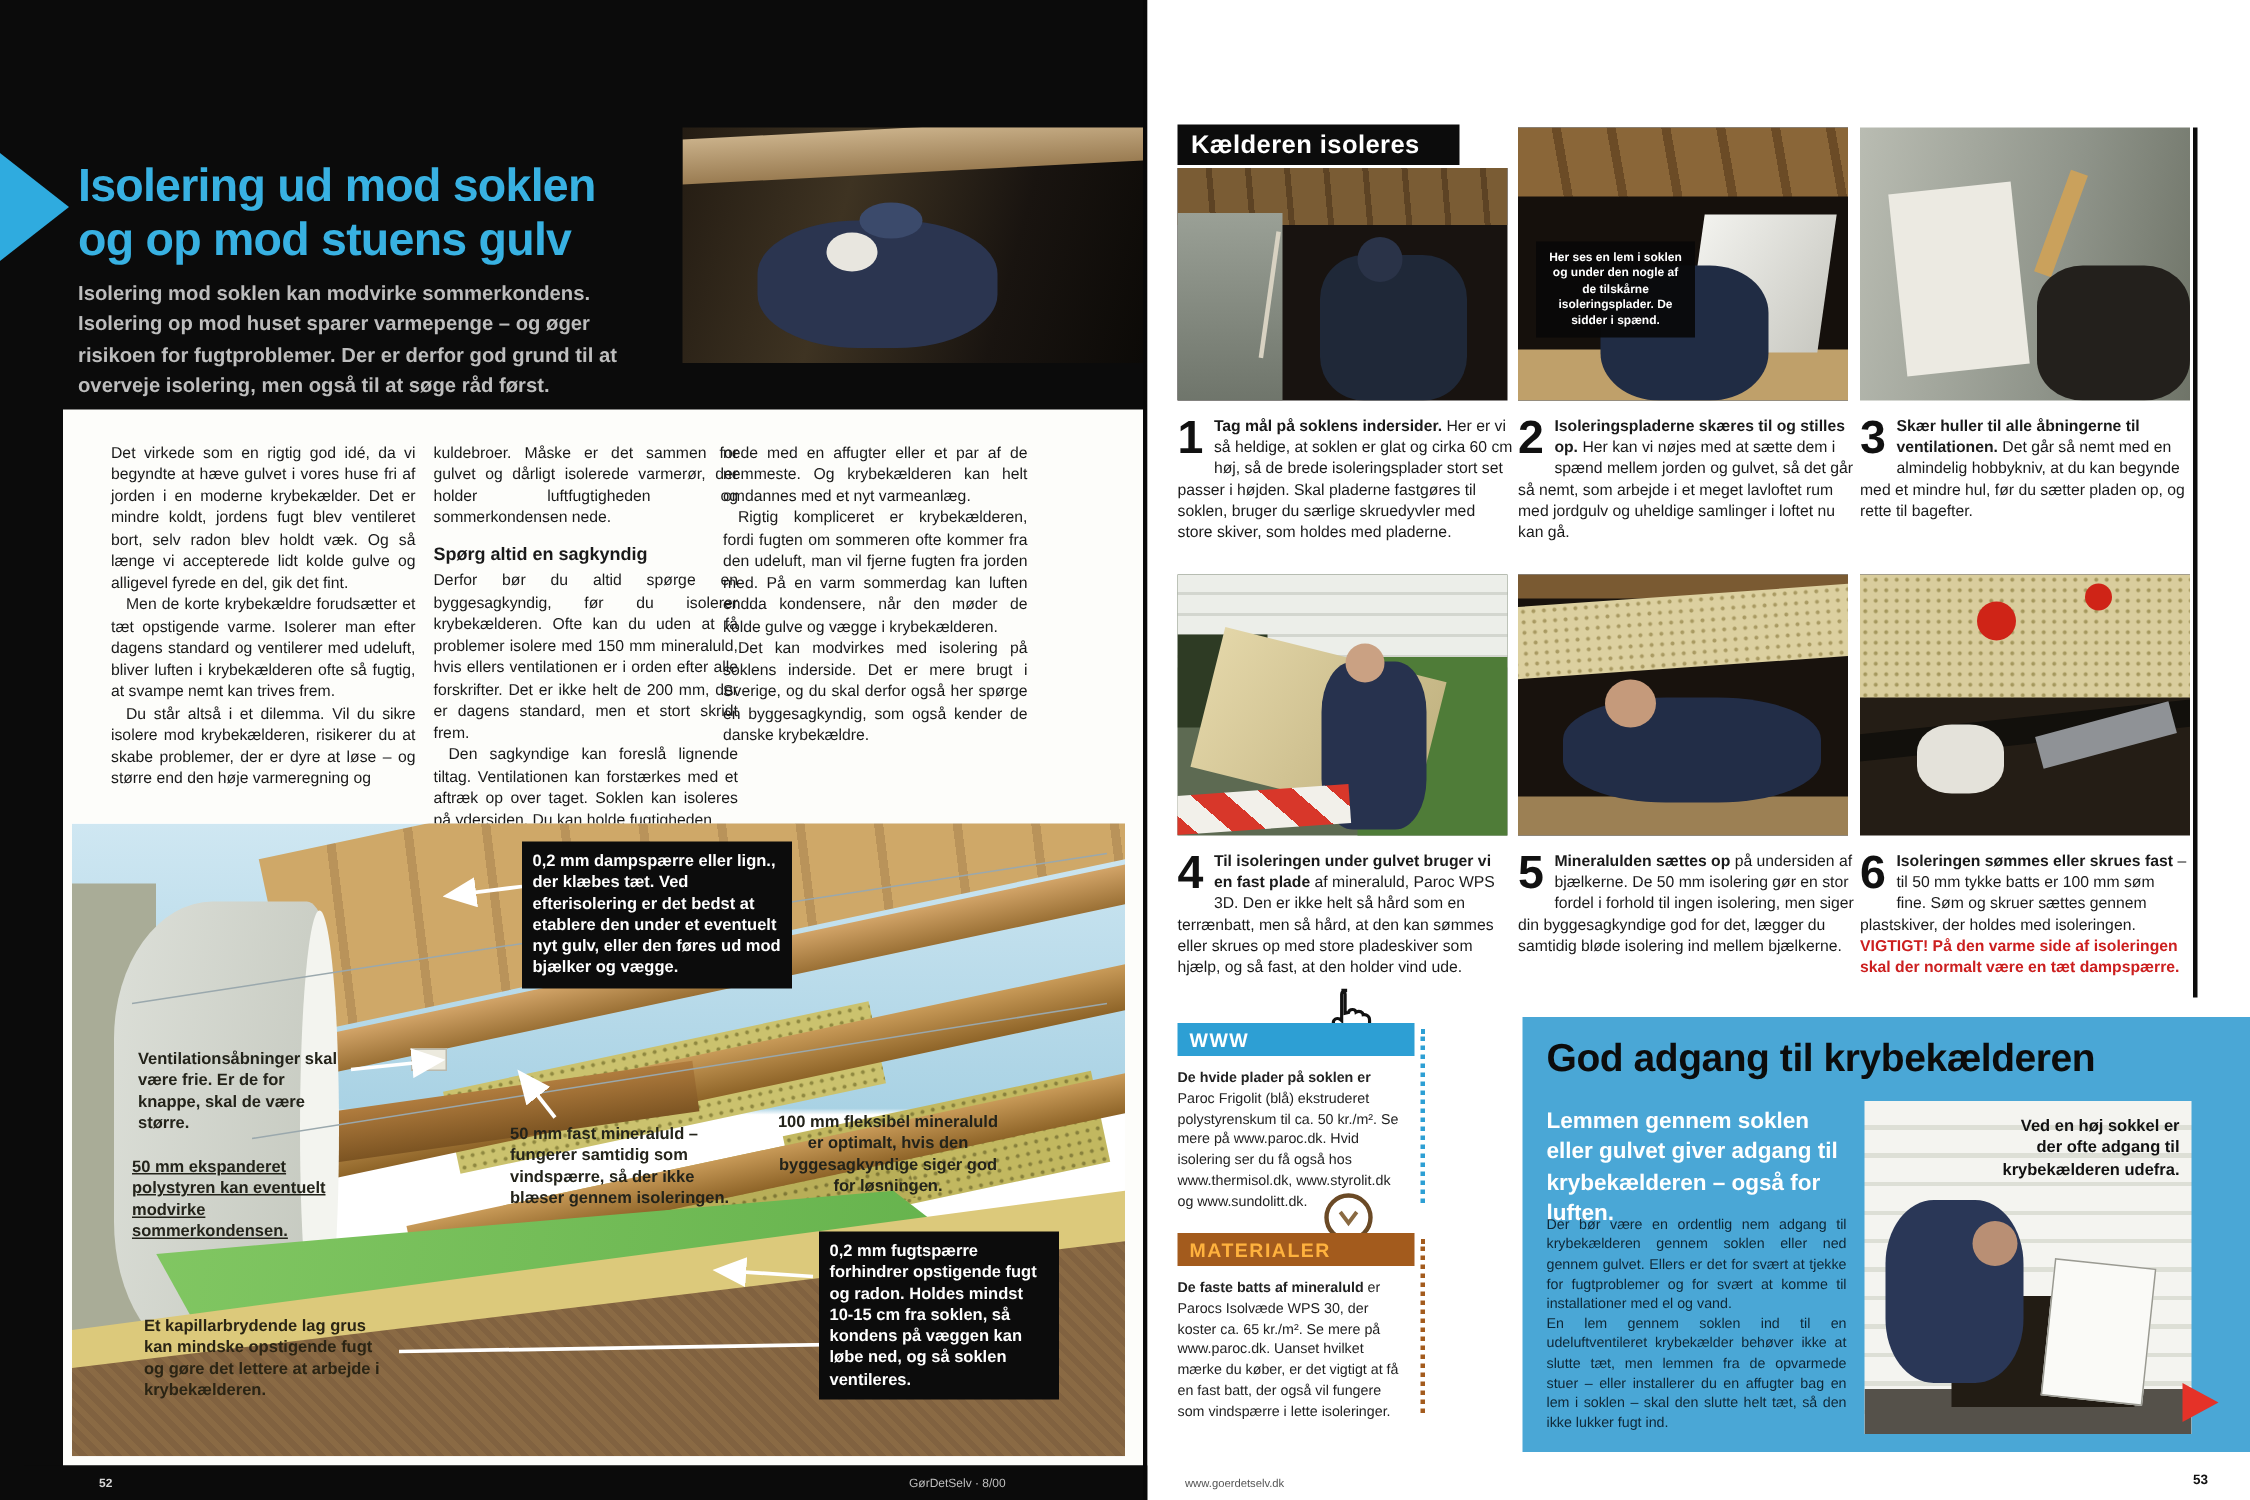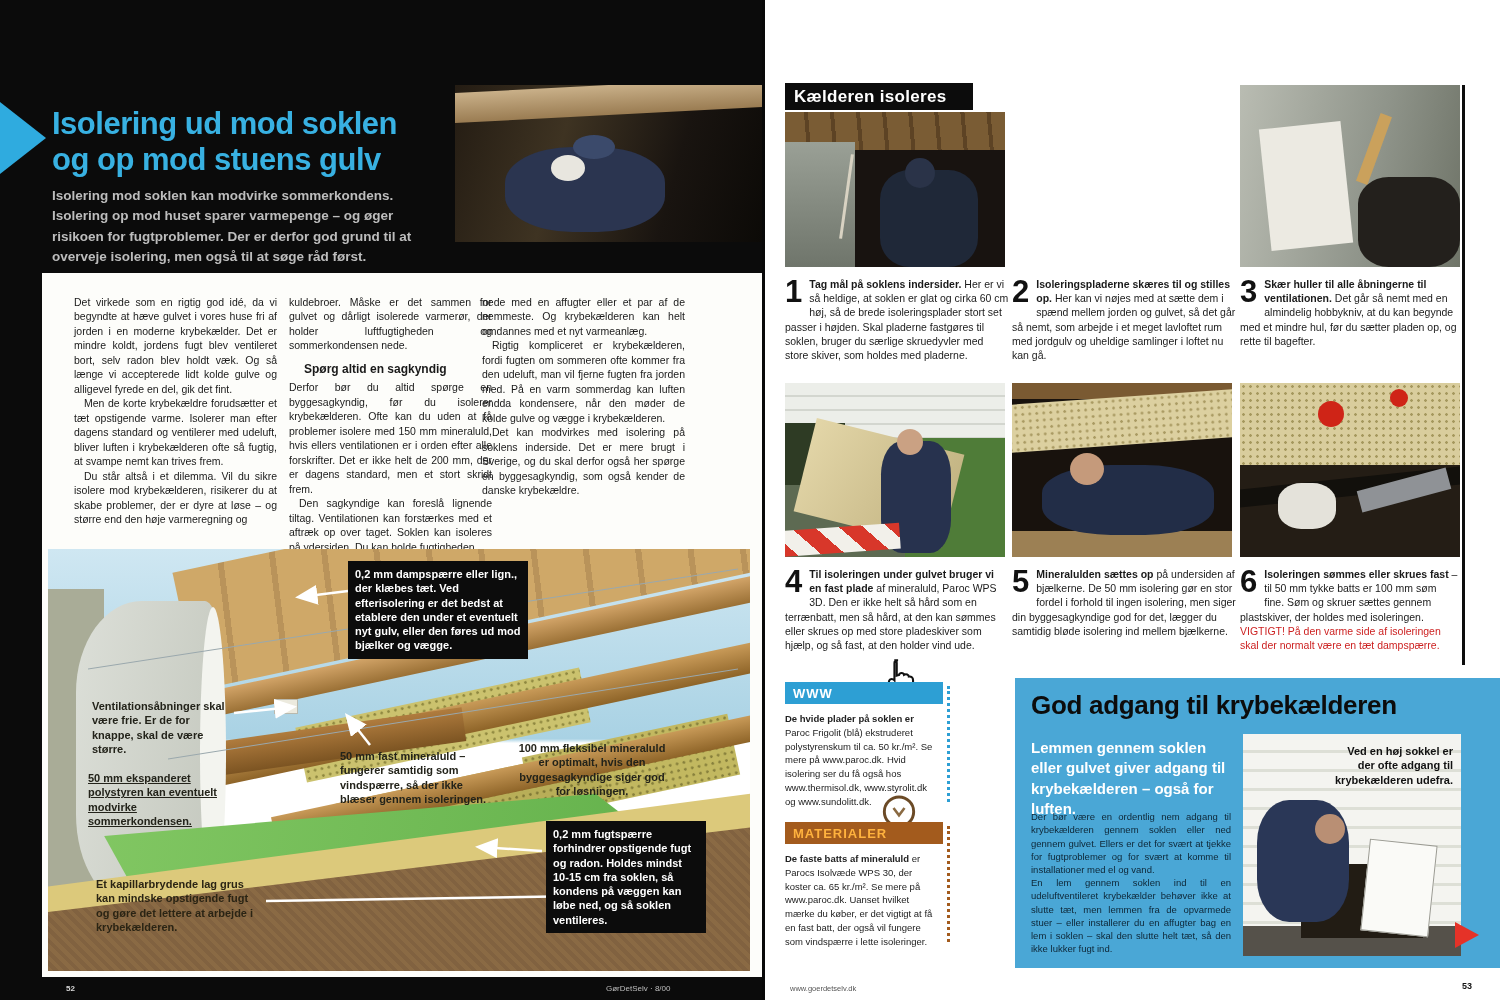--- a/index.html
+++ b/index.html
@@ -8,40 +8,40 @@
   .abs{position:absolute}
   
   .left-page{position:absolute;left:0;top:0;width:765px;height:1000px;background:#0b0b0b}
   .white-window{position:absolute;left:42px;top:273px;width:720px;height:704px;background:#fdfdfa}
   .cyan-arrow{position:absolute;left:0;top:102px;width:0;height:0;border-top:36px solid transparent;border-bottom:36px solid transparent;border-left:46px solid #2fabdf}
   .art-title{position:absolute;left:52px;top:106px;width:420px;font-size:31px;line-height:1.16;font-weight:bold;color:#38b1e2;letter-spacing:-.5px}
   .intro{position:absolute;left:52px;top:186px;width:392px;font-size:13.5px;line-height:1.5;font-weight:bold;color:#bdbdbd}
   .bodycol{position:absolute;top:22px;width:203px;font-size:10.5px;line-height:1.38;color:#191919;text-align:justify}
   .bodycol p{margin-bottom:0}
   .bodycol p + p{text-indent:10px}
-  .colhead{font-size:12px;font-weight:bold;margin:8px 15px 3px;text-align:left}
+  .colhead{font-size:12px;font-weight:bold;margin:8px 0 3px;text-align:left}
   
   .illu{position:absolute;left:6px;top:276px;width:702px;height:422px;background:#fff;overflow:hidden}
   .illu .layer{position:absolute}
   .co{position:absolute;font-size:11px;line-height:1.3;font-weight:bold;color:#23231a}
   .co.dark{background:#0c0c0c;color:#fff;padding:6px 7px;font-weight:600}
   .co.r{text-align:left}
   .co.c{text-align:center}
   
   .lfoot{position:absolute;left:16px;top:977px;width:765px;height:23px;background:#0b0b0b;color:#d8d8d8;font-size:8px}
   
   .right-page{position:absolute;left:765px;top:0;width:735px;height:1000px;background:#fff}
   .gutter{position:absolute;left:762px;top:0;width:22px;height:1000px;background:linear-gradient(90deg,rgba(0,0,0,.28),rgba(0,0,0,0) 80%)}
   .kap-header{position:absolute;left:20px;top:83px;width:188px;height:27px;background:#0c0c0c;color:#fff;font-size:17px;font-weight:bold;padding:4px 0 0 9px;letter-spacing:.3px}
   .photo{position:absolute;overflow:hidden;background:#2a241c}
   .ph{position:absolute}
   .step{position:absolute;font-size:10.5px;line-height:1.35;color:#1a1a1a}
   .step .num{float:left;font-size:31px;font-weight:bold;line-height:.8;margin:3px 7px 2px 0;color:#111}
   .step b{font-weight:bold}
-  .warn{color:#cc1f1f;font-weight:normal}
+  .warn{color:#cc1f1f;font-weight:bold}
   .infobox{position:absolute;width:158px;font-size:9.5px;line-height:1.45;color:#222}
   .infobox .hd{height:22px;color:#fff;font-weight:bold;font-size:13px;padding:3px 0 0 8px;letter-spacing:1px}
   .infobox .bd{padding:8px 6px 0 0}
   .dots{position:absolute;width:0;border-left:3px dotted #2d9fd4}
   .access{position:absolute;left:250px;top:678px;width:532px;height:290px;background:#4aa7d6}
   .access h2{position:absolute;left:16px;top:12px;font-size:26px;font-weight:bold;color:#0c0c0c;letter-spacing:-.3px}
   .access .sub{position:absolute;left:16px;top:60px;width:205px;font-size:15px;line-height:1.35;font-weight:bold;color:#fff}
   .access .bt{position:absolute;left:16px;width:200px;font-size:9.5px;line-height:1.4;color:#0e2636;text-align:justify}
   .redflag{position:absolute;left:1455px;top:922px;width:0;height:0;border-top:13px solid transparent;border-bottom:13px solid transparent;border-left:24px solid #e53228}
   .tinyfoot{position:absolute;font-size:7.5px;color:#555}
@@ -138,20 +138,27 @@
 <section class="right-page">
   <div class="kap-header">Kælderen isoleres</div>
 
   <div class="photo" style="left:20px;top:112px;width:220px;height:155px;background:#181310">
     <div class="ph" style="left:0;top:0;width:100%;height:38px;background:repeating-linear-gradient(85deg,#7a5c34 0 22px,#5d4324 22px 26px)"></div>
     <div class="ph" style="left:0;top:30px;width:70px;height:125px;background:linear-gradient(#9aa096,#6f756b)"></div>
     <div class="ph" style="left:60px;top:42px;width:3px;height:85px;background:#d8d2c2;transform:rotate(8deg)"></div>
     <div class="ph" style="left:95px;top:58px;width:98px;height:97px;background:#1f2838;border-radius:30%"></div>
     <div class="ph" style="left:120px;top:46px;width:30px;height:30px;background:#2a3348;border-radius:50%"></div>
   </div>
+  <div class="photo" style="left:247px;top:85px;width:220px;height:182px;background:#15100c">
+    <div class="ph" style="left:0;top:0;width:100%;height:46px;background:repeating-linear-gradient(80deg,#8a6638 0 30px,#6b4b26 30px 36px)"></div>
+    <div class="ph" style="left:0;bottom:0;width:100%;height:34px;background:#bfa06a"></div>
+    <div class="ph" style="left:118px;top:58px;width:88px;height:92px;background:linear-gradient(115deg,#f2f2ee,#c9c9c2);transform:skewX(-8deg)"></div>
+    <div class="ph" style="left:55px;top:92px;width:112px;height:90px;background:#202c44;border-radius:35%"></div>
+    <div class="ph" style="left:12px;top:76px;width:106px;background:rgba(8,8,8,.9);color:#fff;font-size:8px;font-weight:bold;line-height:1.3;padding:6px;text-align:center">Her ses en lem i soklen og under den nogle af de tilskårne isoleringsplader. De sidder i spænd.</div>
+  </div>
   <div class="photo" style="left:475px;top:85px;width:220px;height:182px;background:linear-gradient(100deg,#b9bcb2,#8f948a 60%,#6f7468)">
     <div class="ph" style="left:25px;top:40px;width:82px;height:122px;background:#eceae2;transform:rotate(-6deg)"></div>
     <div class="ph" style="left:128px;top:28px;width:12px;height:72px;background:#caa15c;transform:rotate(20deg)"></div>
     <div class="ph" style="left:118px;top:92px;width:102px;height:90px;background:#23201c;border-radius:30%"></div>
   </div>
 
   <div class="step" style="left:20px;top:277px;width:224px">
     <span class="num">1</span>
     <b>Tag mål på soklens indersider.</b>
     <span>Her er vi så heldige, at soklen er glat og cirka 60 cm høj, så de brede isoleringsplader stort set passer i højden. Skal pladerne fastgøres til soklen, bruger du særlige skruedyvler med store skiver, som holdes med pladerne.</span>

